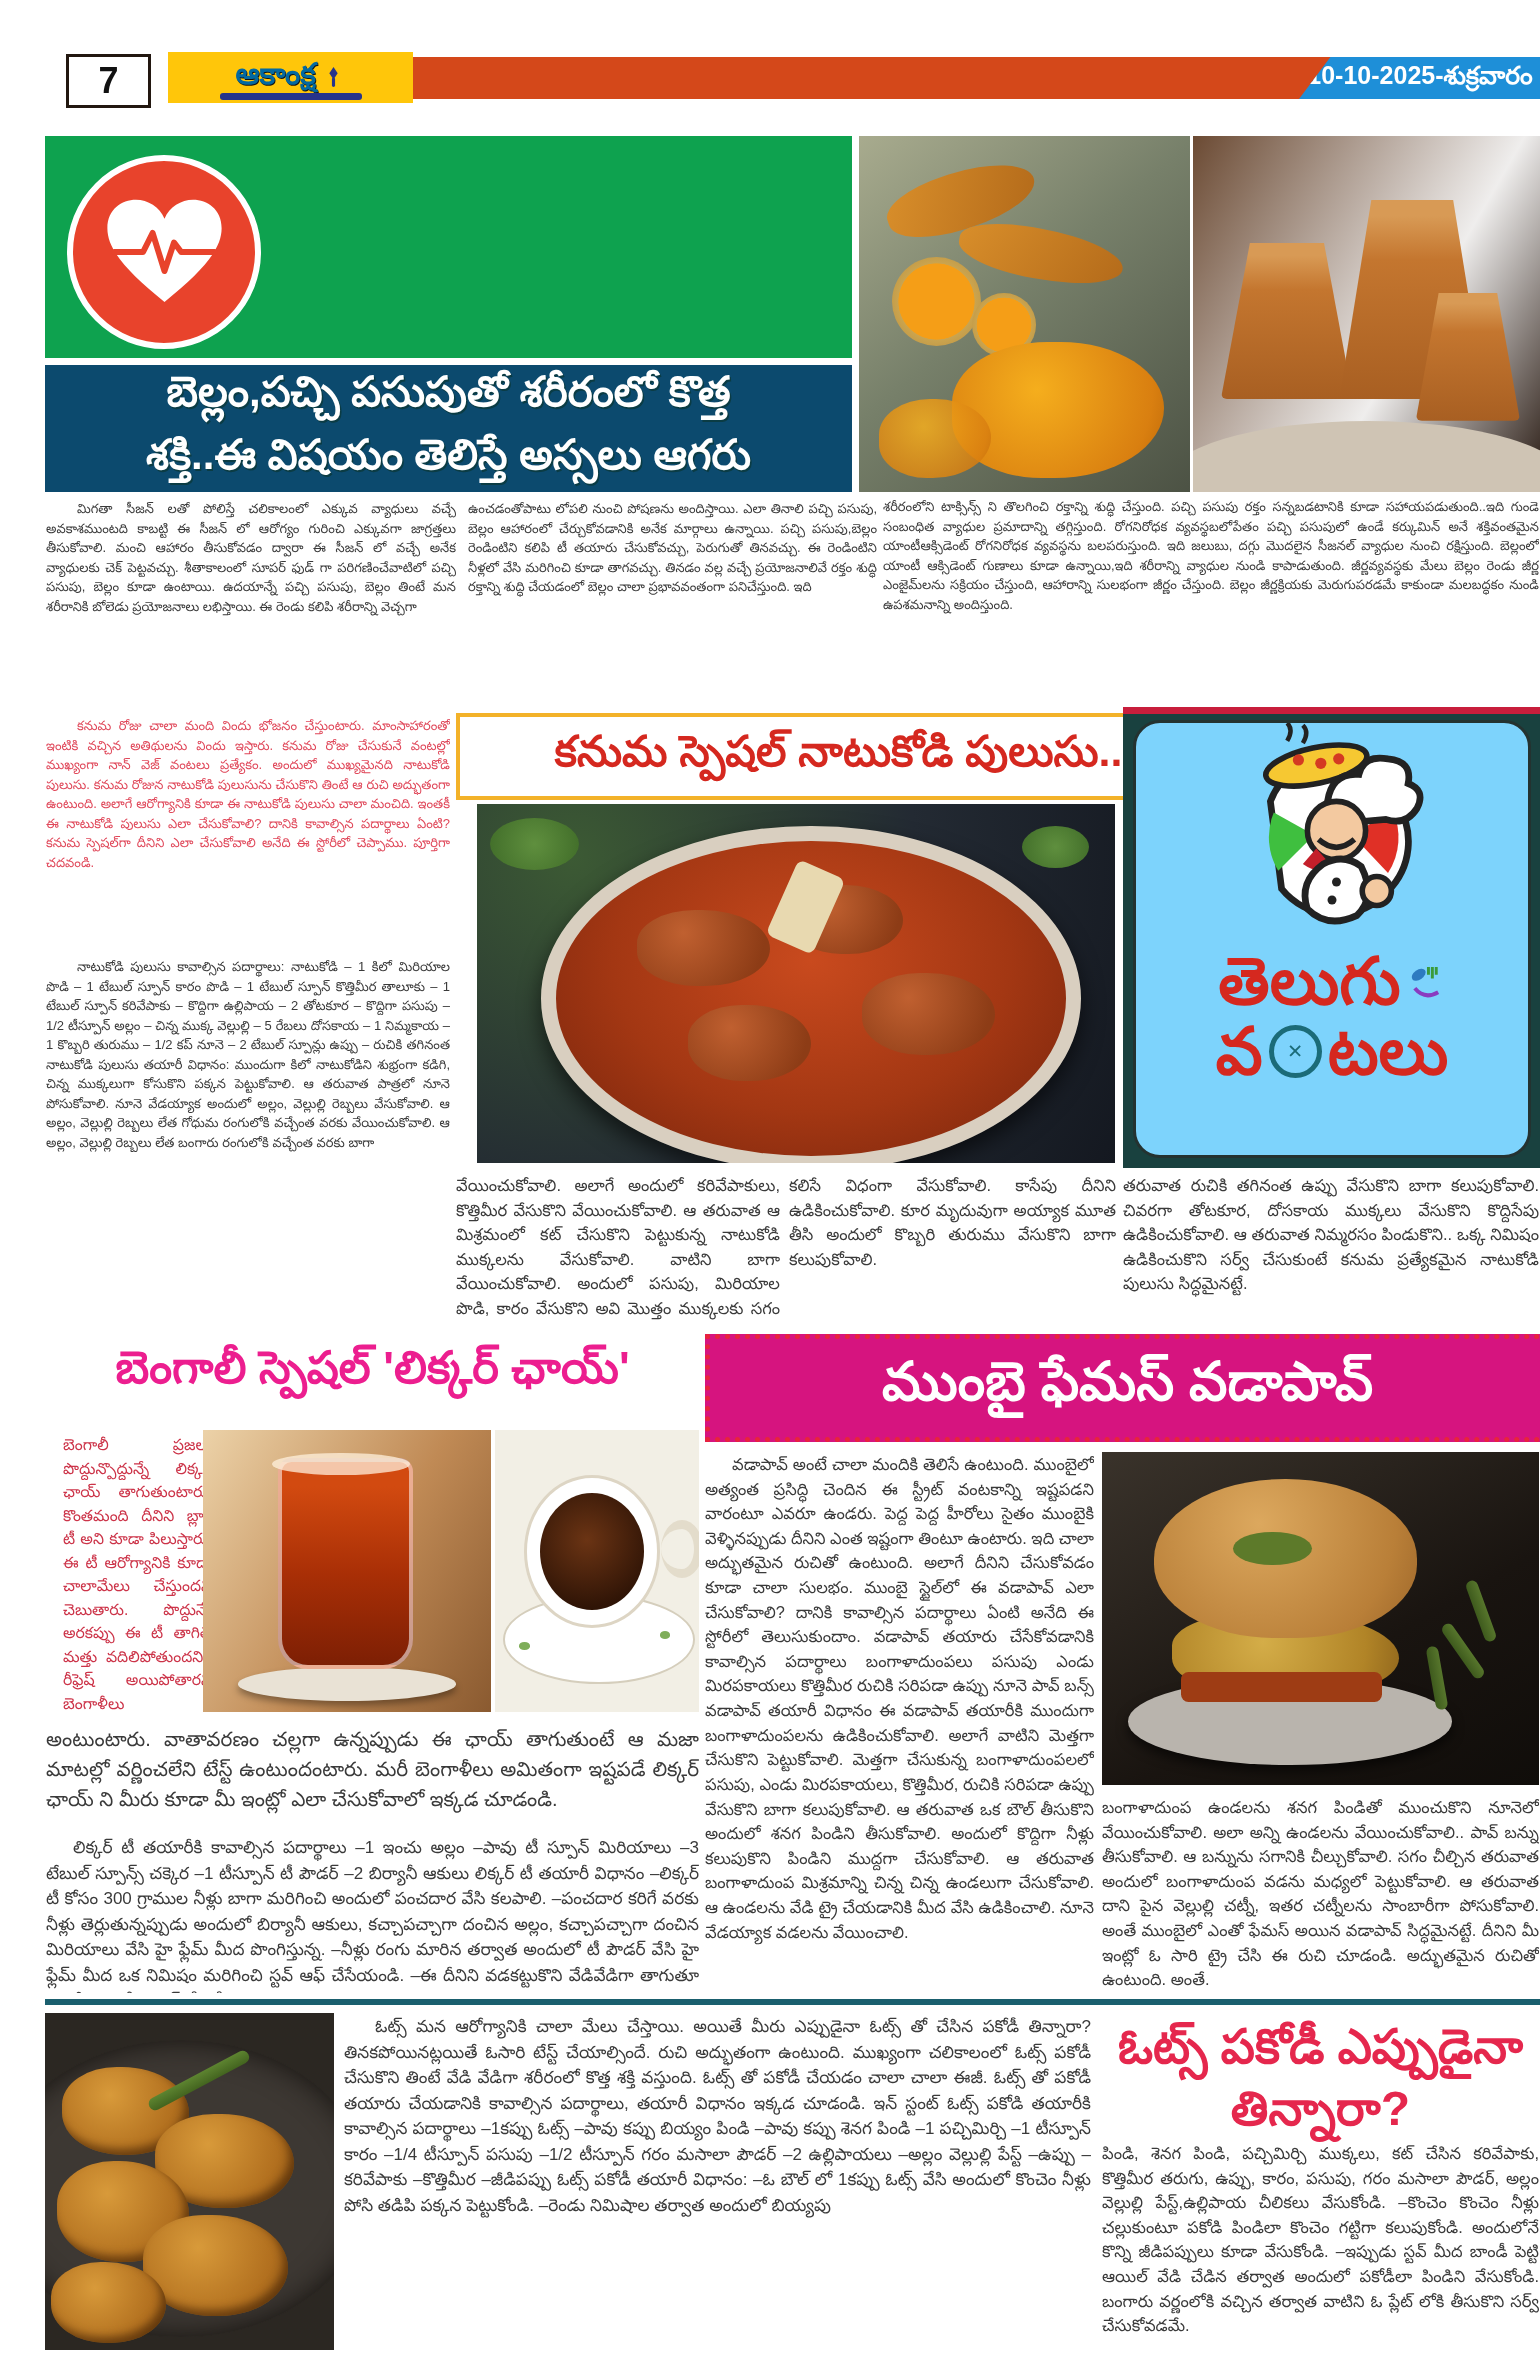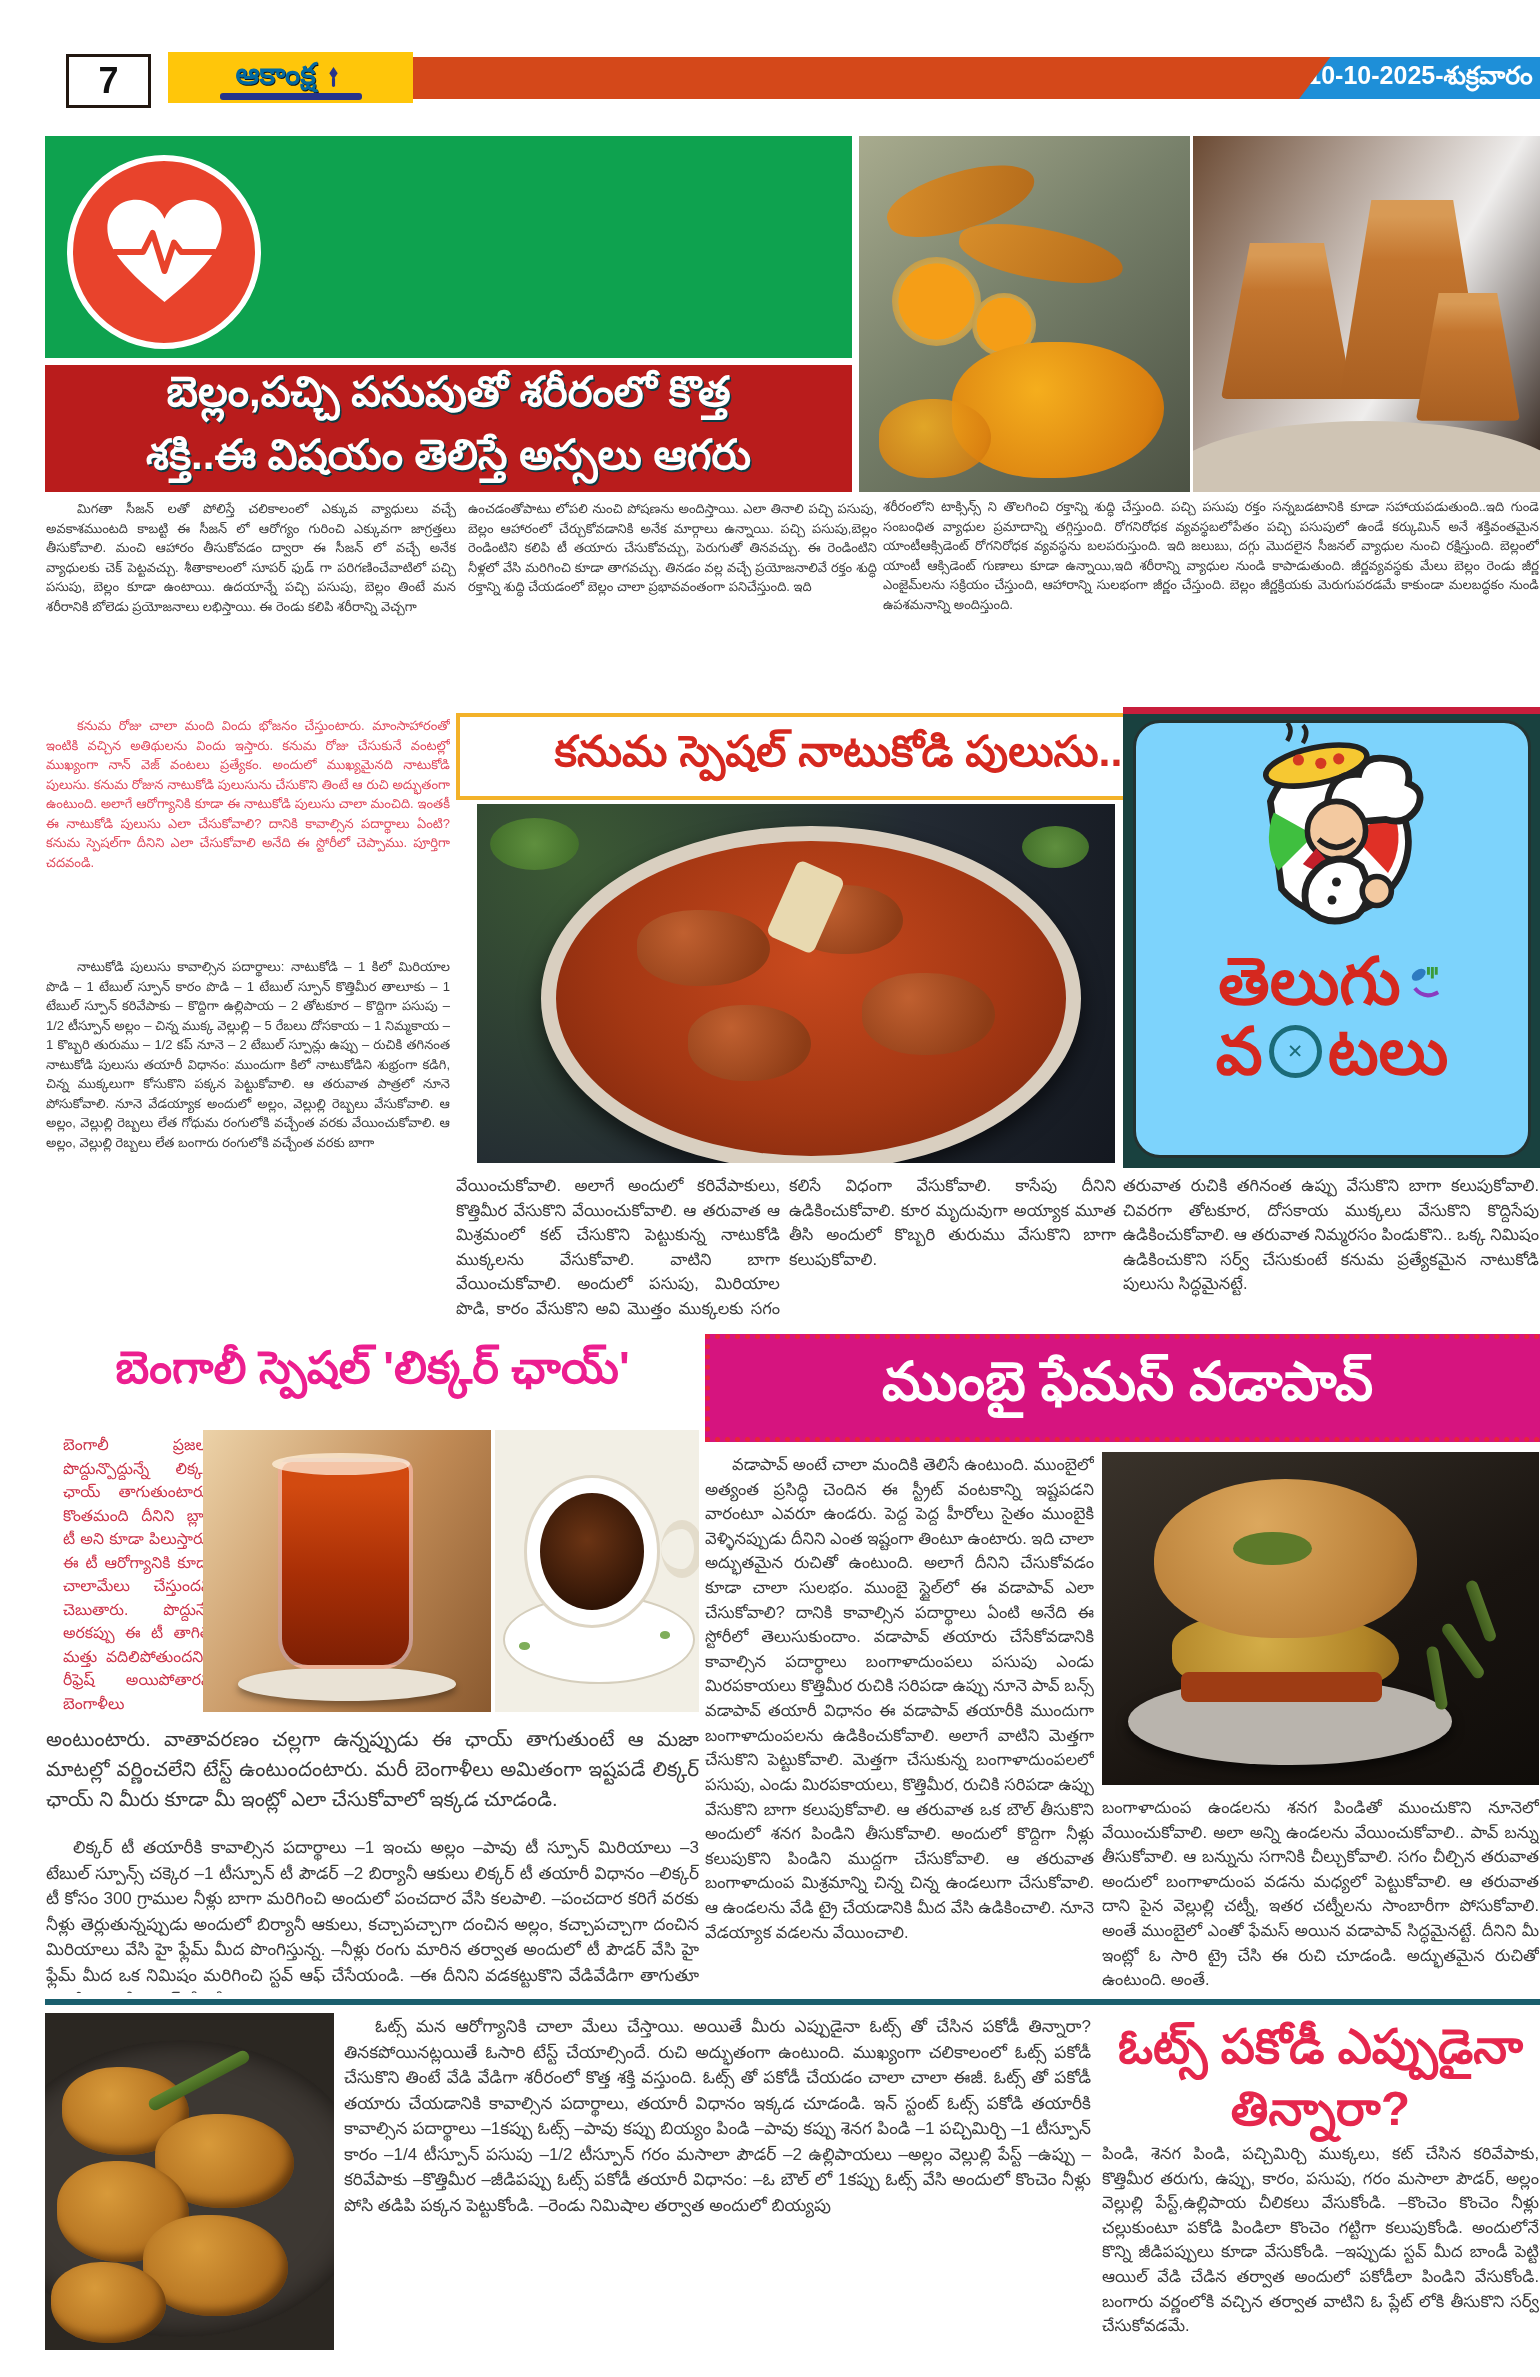--- a/index.html
+++ b/index.html
@@ -16,21 +16,21 @@
   .topbar{left:412px;top:57px;width:1129px;height:42px;background:#D4481A;}
   .datebox{left:1299px;top:57px;width:242px;height:42px;background:#1E8FD8;
            clip-path:polygon(13% 0,100% 0,100% 100%,0 100%);
            display:flex;align-items:center;justify-content:center;color:#fff;font-size:25px;font-weight:bold;}
   
   .banner{left:45px;top:136px;width:807px;height:222px;background:#0EA24F;}
   .heartcircle{position:absolute;left:22.4px;top:19.4px;width:182px;height:182px;border-radius:50%;
                background:#E8432C;border:6.7px solid #fff;display:flex;align-items:center;justify-content:center;}
   .bannertitle{position:absolute;left:231px;top:30px;width:567px;height:164px;display:flex;align-items:center;justify-content:center;
                color:#fff;font-size:110px;font-weight:bold;text-shadow:5.2px 5.2px 0 #161616;}
-  .lead-head{left:45px;top:365px;width:807px;height:127px;background:#b91c1c;display:flex;flex-direction:column;
+  .lead-head{left:45px;top:365px;width:807px;height:127px;background:#0c4a6e;display:flex;flex-direction:column;
              align-items:center;justify-content:center;gap:4.5px;}
   .lead-head div{color:#fff;font-size:42px;font-weight:bold;text-shadow:1.5px 1.5px 0 #0b3c44;}
   
   .photo{overflow:hidden;}
   
   .ph-turmeric{left:859px;top:136px;width:331px;height:356px;background:linear-gradient(140deg,#a8ab8e 0%,#77806a 45%,#4c5244 100%);}
   .root{position:absolute;background:linear-gradient(120deg,#d98f2b,#b36a1a);border-radius:45% 55% 50% 50%;}
   .rootcut{position:absolute;border-radius:50%;background:radial-gradient(circle,#f59e17 60%,#caa44f 61%,#b78a3a 100%);}
   .powder{position:absolute;background:radial-gradient(circle at 40% 35%,#f5ae1d,#d97f10 75%,#b96508);
           border-radius:48% 52% 55% 45%;}

